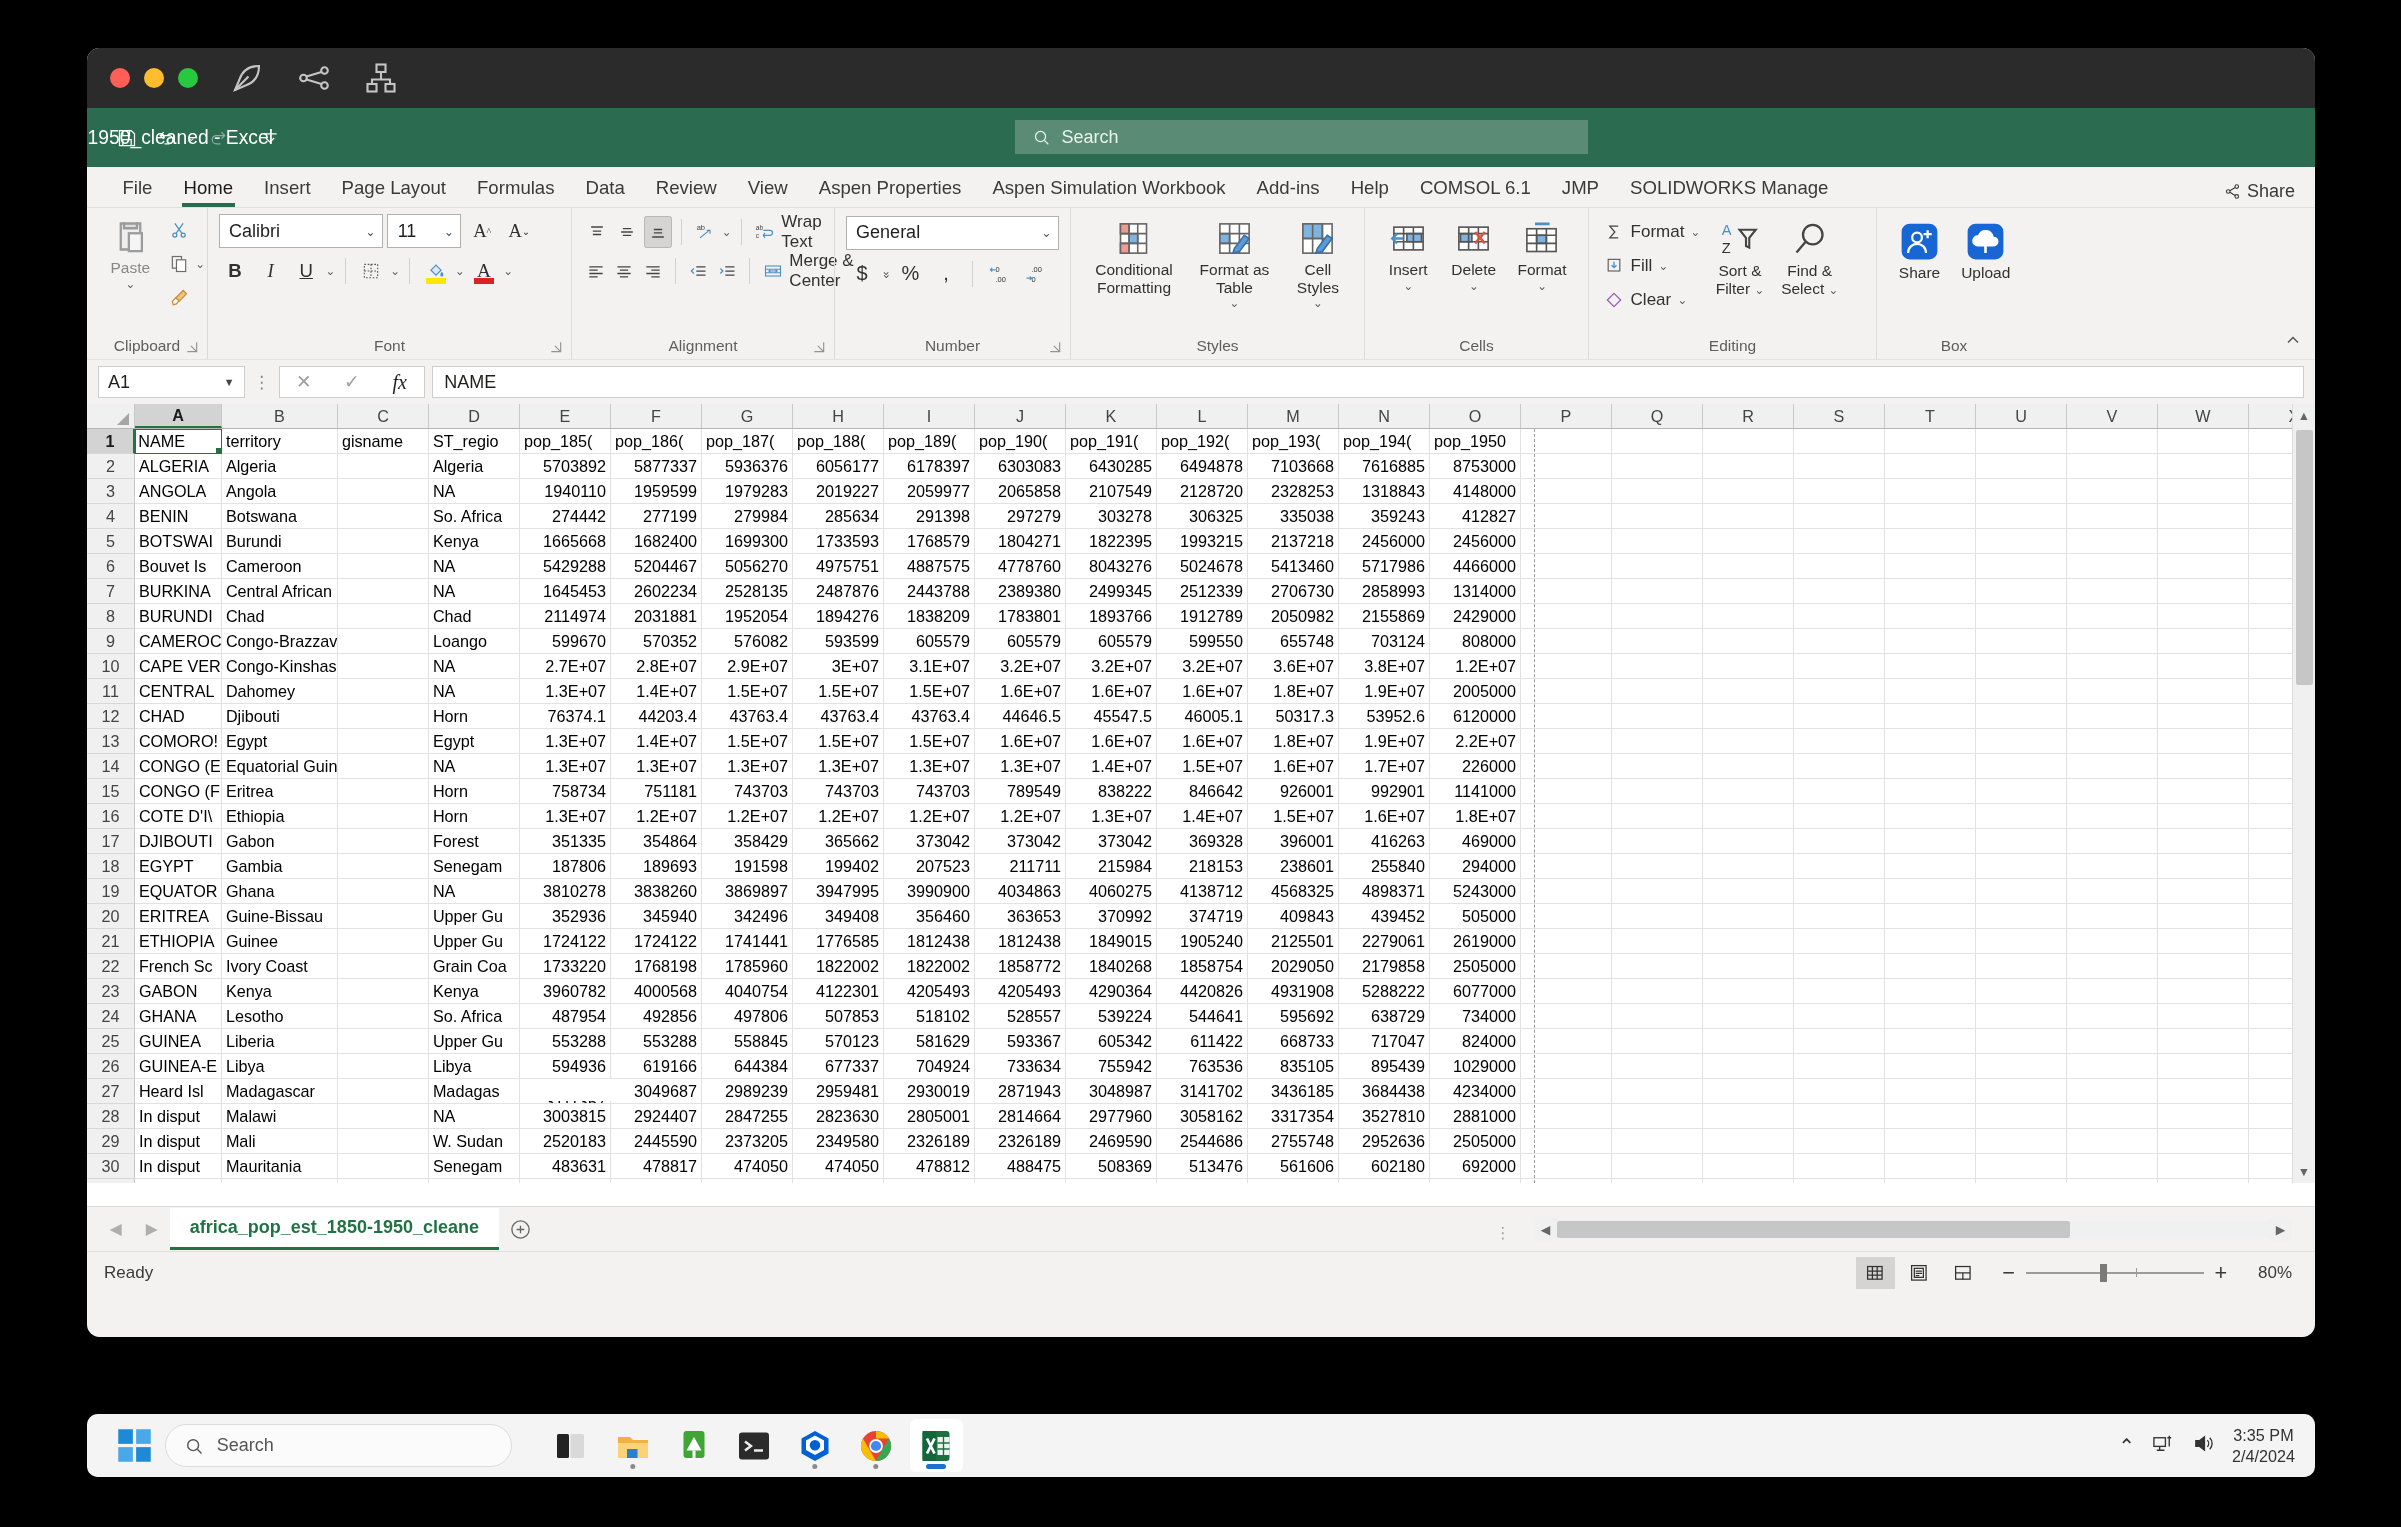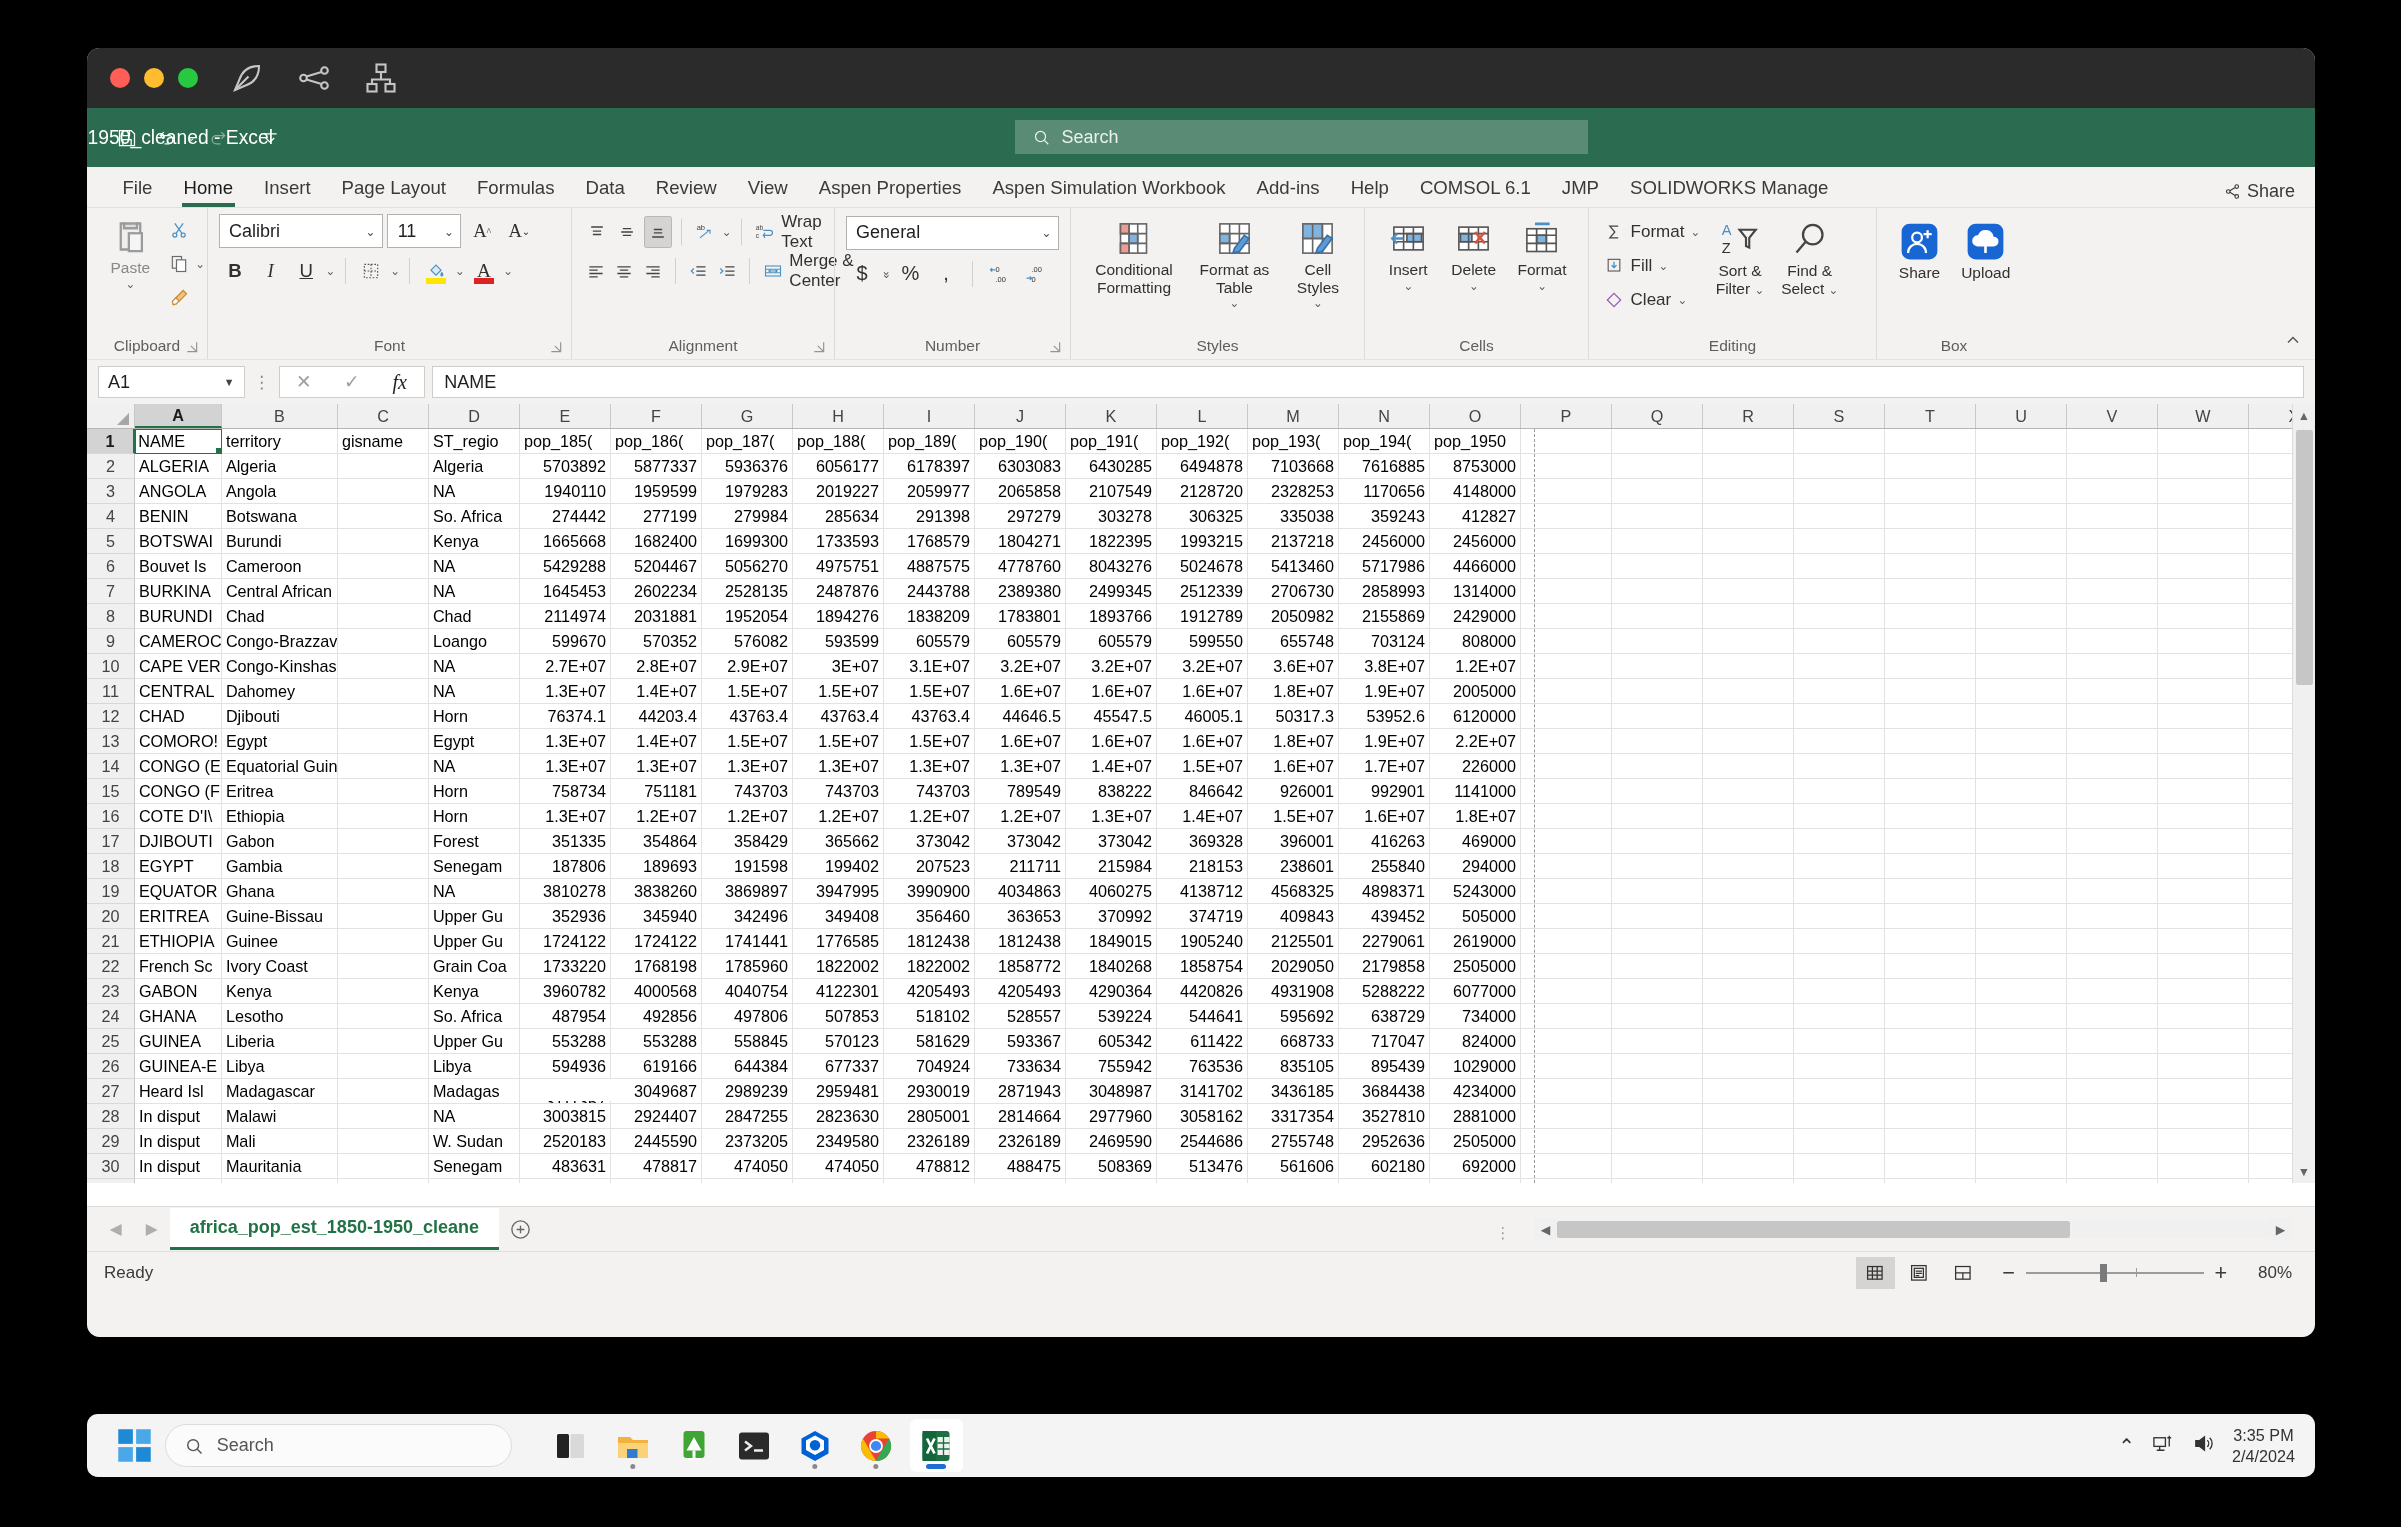--- a/index.html
+++ b/index.html
@@ -873,21 +873,21 @@
             <div class="cell" style="width: 91px;">NA</div>
             <div class="cell num" style="width: 91px;">1940110</div>
             <div class="cell num" style="width: 91px;">1959599</div>
             <div class="cell num" style="width: 91px;">1979283</div>
             <div class="cell num" style="width: 91px;">2019227</div>
             <div class="cell num" style="width: 91px;">2059977</div>
             <div class="cell num" style="width: 91px;">2065858</div>
             <div class="cell num" style="width: 91px;">2107549</div>
             <div class="cell num" style="width: 91px;">2128720</div>
             <div class="cell num" style="width: 91px;">2328253</div>
-            <div class="cell num" style="width: 91px;">1170656</div>
+            <div class="cell num" style="width: 91px;">1318843</div>
             <div class="cell num" style="width: 91px;">4148000</div>
             <div class="cell" style="width: 91px;"></div>
             <div class="cell" style="width: 91px;"></div>
             <div class="cell" style="width: 91px;"></div>
             <div class="cell" style="width: 91px;"></div>
             <div class="cell" style="width: 91px;"></div>
             <div class="cell" style="width: 91px;"></div>
             <div class="cell" style="width: 91px;"></div>
             <div class="cell" style="width: 91px;"></div>
             <div class="cell" style="width: 91px;"></div>

